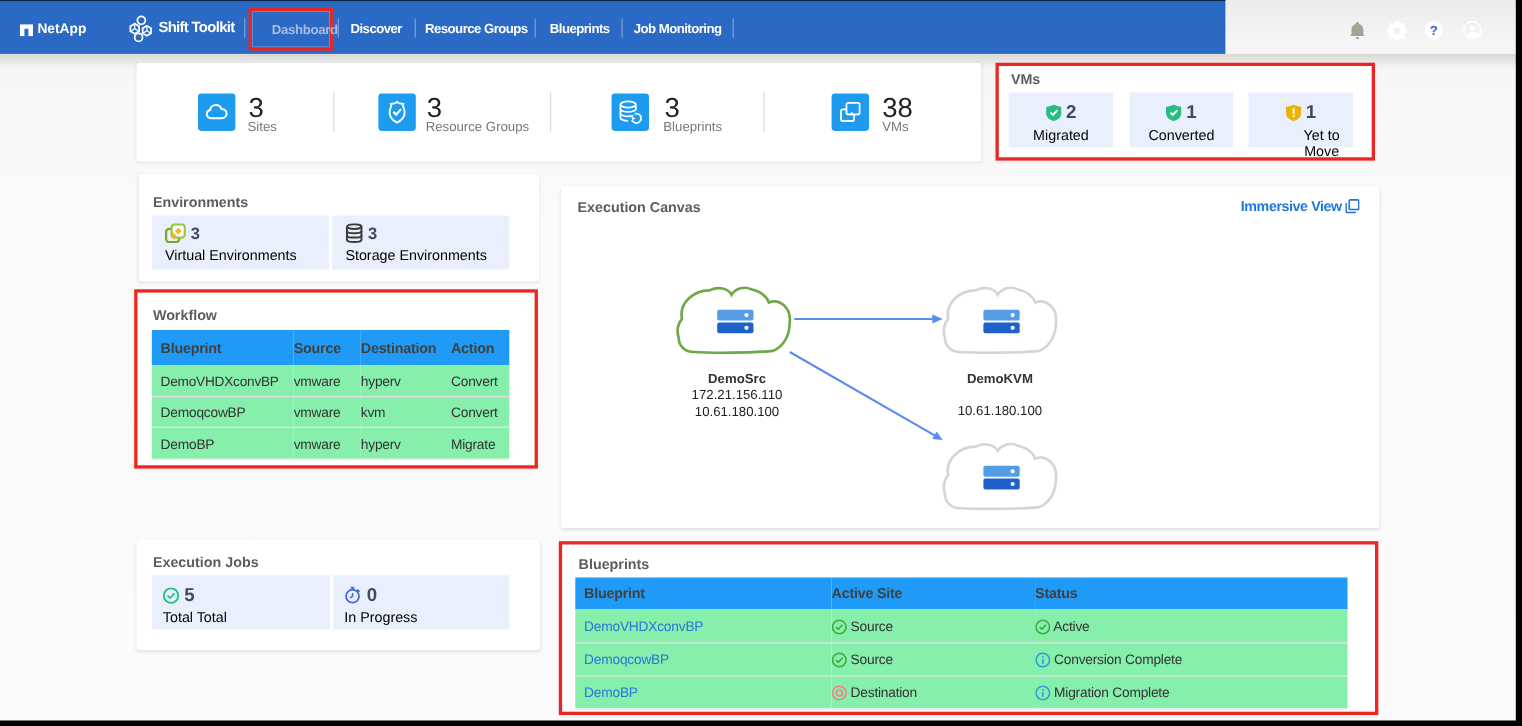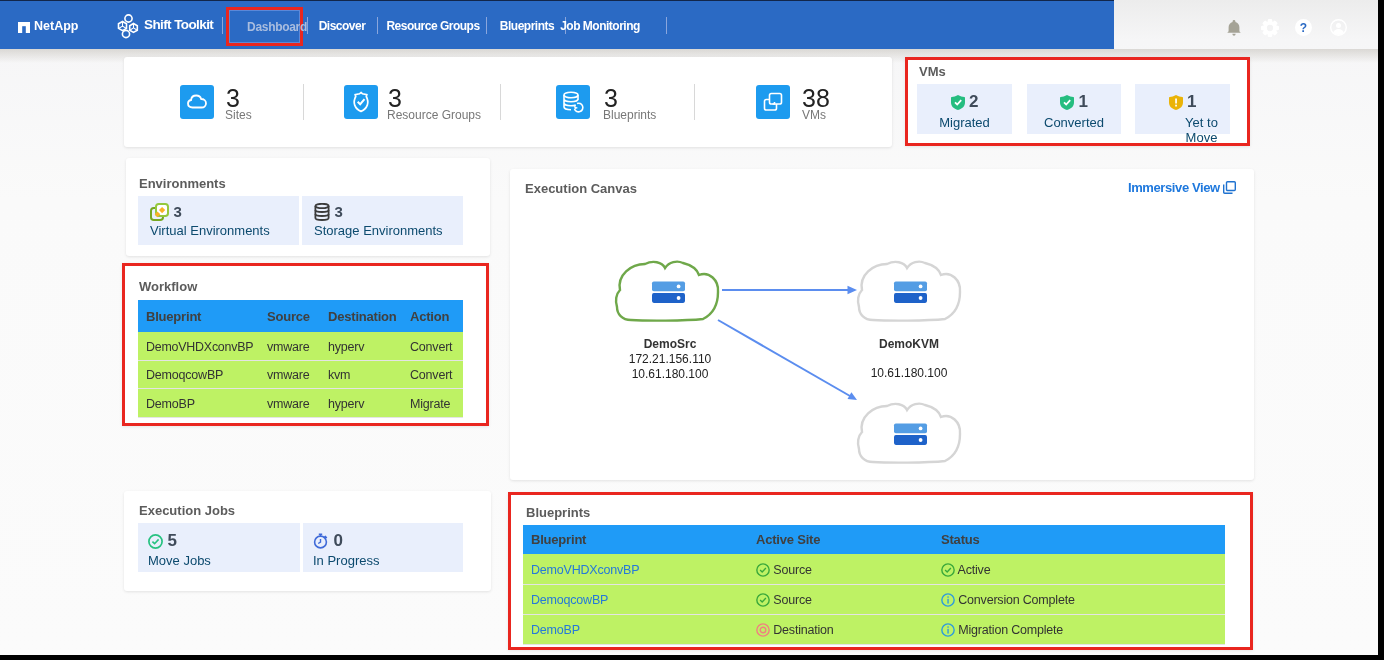--- a/index.html
+++ b/index.html
@@ -13,31 +13,31 @@
   background:linear-gradient(rgba(120,110,90,0.22), rgba(0,0,0,0)); }
 .navtxt { position:absolute; color:#fff; font-size:12px; font-weight:700; top:18px; letter-spacing:-0.5px; transform:translateX(-50%); }
 .navsep { position:absolute; top:16px; width:1px; height:17px; background:#8aa6dd; }
 #dashbox { position:absolute; left:226px; top:6px; width:77px; height:39px; border:3px solid #e9261f; }
 #dashbox .inner { position:absolute; inset:0; border:1px solid #5b88d8; display:flex; align-items:center; justify-content:center; color:#a9bddf; font-size:12px; font-weight:700; letter-spacing:-0.3px;padding-left:25px; }
 
 .card { position:absolute; background:#fff; border-radius:3px; box-shadow:0 1px 3px rgba(0,0,0,0.10); }
 .redbox { position:absolute; background:#fff; border:3px solid #e9261f; box-shadow:0 1px 3px rgba(0,0,0,0.08); }
 .cardtitle { position:absolute; color:#5c5c5c; font-size:13px; font-weight:700; }
 .tile { position:absolute; background:#e9effc; }
-.tlabel { color:#0c4a6e; font-size:13px; }
+.tlabel { color:#000000; font-size:13px; }
 .tnum { color:#3f4b5a; font-size:17px; font-weight:700; }
 
 .statnum { position:absolute; color:#222; font-size:25px; }
 .statlabel { position:absolute; color:#777; font-size:12px; }
 .statdiv { position:absolute; width:1px; height:36px; background:#d8d8d8; top:84px; }
 .iconsq { position:absolute; width:34px; height:34px; background:#1d9bef; border-radius:3px; display:flex; align-items:center; justify-content:center; }
 
 table { border-collapse:collapse; font-size:13px; table-layout:fixed; }
 th { background:#1f9bf7; color:#404040; font-weight:700; text-align:left; letter-spacing:-0.2px; }
-td { color:#333; border-bottom:1px solid #e4e4e4; background:#bef264; font-size:12.5px; letter-spacing:-0.2px; padding-top:2px; }
+td { color:#333; border-bottom:1px solid #e4e4e4; background:#86efac; font-size:12.5px; letter-spacing:-0.2px; padding-top:2px; }
 .linkblue { color:#2579d9; }
 </style>
 </head>
 <body>
 
 <div id="nav">
 
   <svg class="abs" style="left:18px; top:21px;" width="12" height="11" viewBox="0 0 12 11">
     <rect x="0" y="0" width="12" height="11" fill="#fff"></rect>
     <rect x="4.2" y="4.2" width="3.6" height="6.8" fill="#2b6ac4"></rect>
@@ -57,21 +57,21 @@
   <div id="dashbox">
       <div class="inner">Dashboard</div>
     </div>
   <div class="navsep" style="left:307px;"></div>
   <div class="navtxt" style="left:342px;">Discover</div>
   <div class="navsep" style="left:377px;"></div>
   <div class="navtxt" style="left:433px;">Resource Groups</div>
   <div class="navsep" style="left:486px;"></div>
   <div class="navtxt" style="left:527px;">Blueprints</div>
   <div class="navsep" style="left:565px;"></div>
-  <div class="navtxt" style="left:600px;">Job Monitoring</div>
+  <div class="navtxt" style="left:616px;">Job Monitoring</div>
   <div class="navsep" style="left:666px;"></div>
 
   <svg class="abs" style="left:1227px; top:19px;" width="14" height="16" viewBox="0 0 14 16" fill="#a5a396">
     <path d="M7 0 C7.8 0 8.4 0.6 8.4 1.4 L8.4 1.9 C10.9 2.5 12.4 4.6 12.4 7.2 L12.4 10.4 C12.4 11.3 12.9 12 13.6 12.5 L14 12.8 L0 12.8 L0.4 12.5 C1.1 12 1.6 11.3 1.6 10.4 L1.6 7.2 C1.6 4.6 3.1 2.5 5.6 1.9 L5.6 1.4 C5.6 0.6 6.2 0 7 0 Z"></path>
     <path d="M5.4 13.8 L8.6 13.8 C8.6 15 7.9 15.8 7 15.8 C6.1 15.8 5.4 15 5.4 13.8 Z"></path>
   </svg>
   <svg class="abs" style="left:1261px; top:18px;" width="18" height="18" viewBox="0 0 17.2 17.2">
     <path d="M 6.20 2.77 L 6.72 0.21 A 8.60 8.60 0 0 1 10.48 0.21 L 11.00 2.77 A 6.30 6.30 0 0 1 11.03 2.79 L 13.21 1.34 A 8.60 8.60 0 0 1 15.86 3.99 L 14.41 6.17 A 6.30 6.30 0 0 1 14.43 6.20 L 16.99 6.72 A 8.60 8.60 0 0 1 16.99 10.48 L 14.43 11.00 A 6.30 6.30 0 0 1 14.41 11.03 L 15.86 13.21 A 8.60 8.60 0 0 1 13.21 15.86 L 11.03 14.41 A 6.30 6.30 0 0 1 11.00 14.43 L 10.48 16.99 A 8.60 8.60 0 0 1 6.72 16.99 L 6.20 14.43 A 6.30 6.30 0 0 1 6.17 14.41 L 3.99 15.86 A 8.60 8.60 0 0 1 1.34 13.21 L 2.79 11.03 A 6.30 6.30 0 0 1 2.77 11.00 L 0.21 10.48 A 8.60 8.60 0 0 1 0.21 6.72 L 2.77 6.20 A 6.30 6.30 0 0 1 2.79 6.17 L 1.34 3.99 A 8.60 8.60 0 0 1 3.99 1.34 L 6.17 2.79 A 6.30 6.30 0 0 1 6.20 2.77 Z M 5.60 8.60 A 3.00 3.00 0 1 0 11.60 8.60 A 3.00 3.00 0 1 0 5.60 8.60 Z" fill="#fff" fill-rule="evenodd"></path>
   </svg>
   <svg class="abs" style="left:1295px; top:18px;" width="17" height="17" viewBox="0 0 17 17">
@@ -248,21 +248,21 @@
 <div class="card" style="left:124px; top:491px; width:367px; height:100px;"></div>
 <div class="cardtitle" style="left:139px; top:503px;">Execution Jobs</div>
 <div class="tile" style="left:138px; top:523px; width:162px; height:49px;"></div>
 <div class="tile" style="left:303px; top:523px; width:160px; height:49px;"></div>
 <div class="abs" style="left:148px; top:531px;">
   <svg width="15" height="15" viewBox="0 0 15 15" fill="none" style="vertical-align:-3px;">
       <circle cx="7.5" cy="7.5" r="6.6" stroke="#27c281" stroke-width="1.7"></circle>
       <path d="M4.4 7.6 L6.6 9.7 L10.6 5.4" stroke="#27c281" stroke-width="1.6"></path>
     </svg>
   <span class="tnum"> 5</span>
-  <div class="tlabel" style="margin-top:2px;">Move Jobs</div>
+  <div class="tlabel" style="margin-top:2px;">Total Total</div>
 </div>
 <div class="abs" style="left:313px; top:531px;">
   <svg width="16" height="16" viewBox="0 0 16 16" fill="none" style="vertical-align:-3px;">
       <circle cx="7.5" cy="9" r="5.9" stroke="#3f6ad8" stroke-width="1.6"></circle>
       <path d="M5.8 1.2 L9.2 1.2 M7.5 1.2 L7.5 3.1 M12.2 3.4 L13.8 5 M11.4 4.4 L12.8 3" stroke="#3f6ad8" stroke-width="1.5"></path>
       <path d="M7.5 6 L7.5 9.2 L5.2 10.5" stroke="#3f6ad8" stroke-width="1.4"></path>
     </svg>
   <span class="tnum"> 0</span>
   <div class="tlabel" style="margin-top:2px;">In Progress</div>
 </div>

